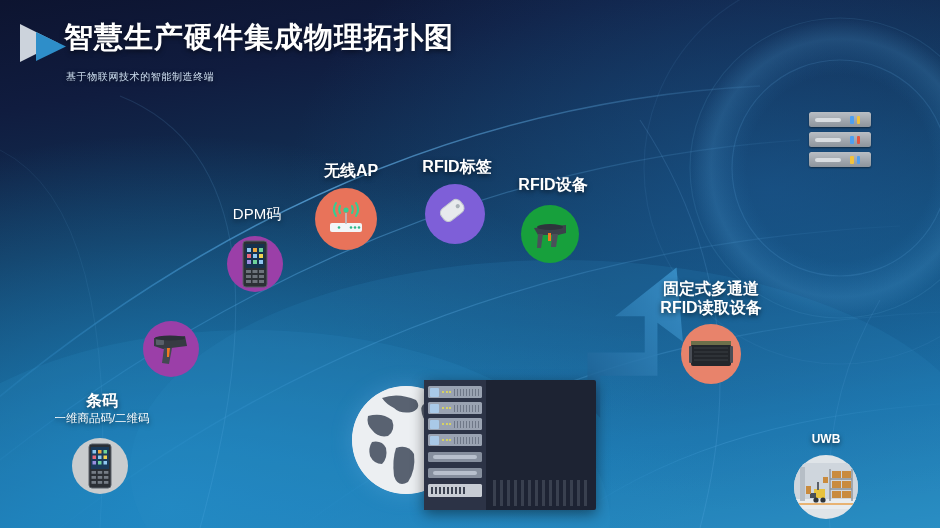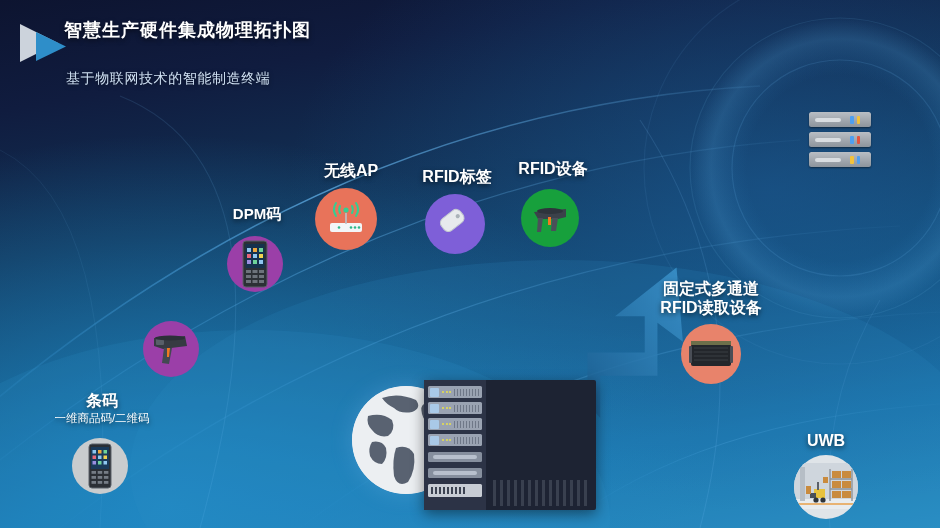--- a/index.html
+++ b/index.html
@@ -11,43 +11,43 @@
       radial-gradient(ellipse 780px 520px at 82% 36%, rgba(28,92,152,.55) 0%, rgba(28,92,152,0) 62%),
       radial-gradient(ellipse 900px 620px at 18% 96%, rgba(31,136,196,.85) 0%, rgba(31,136,196,0) 60%),
       linear-gradient(170deg,#0d1430 0%, #101c3f 16%, #123458 38%, #14537f 60%, #1b76ad 80%, #2a8fc4 100%);
   }
   #bgsvg{position:absolute;inset:0;width:940px;height:528px;}
 
   
   .hdr{position:absolute;left:0;top:0;width:940px;height:100px;z-index:6;}
   .logo-tri{position:absolute;left:14px;top:18px;width:58px;height:52px;}
   .title{
-    position:absolute;left:64px;top:18px;color:#fff;font-size:18px;font-weight:bold;
+    position:absolute;left:64px;top:18px;color:#fff;font-size:29px;font-weight:bold;
     letter-spacing:1px;text-shadow:0 2px 5px rgba(0,0,0,.55);white-space:nowrap;text-align:center;
   }
   .subtitle{
-    position:absolute;left:66px;top:70px;color:#cfe0f2;font-size:14px;
+    position:absolute;left:66px;top:70px;color:#cfe0f2;font-size:10px;
     letter-spacing:.6px;text-shadow:0 1px 4px rgba(0,0,0,.5);white-space:nowrap;text-align:center;
   }
   .brand{position:absolute;right:14px;top:14px;height:30px;display:flex;align-items:center;}
   .brand-en{color:#23cdf4;font-size:25px;font-weight:bold;letter-spacing:.5px;line-height:1;}
   .brand-cn{color:#23cdf4;font-size:24px;font-weight:bold;letter-spacing:0;line-height:1;margin-left:7px;}
   .brand-cn .g{color:#5fc98a;}
 
   
   .node{position:absolute;z-index:5;}
   .bubble{
     position:absolute;border-radius:50%;
     display:flex;align-items:center;justify-content:center;overflow:hidden;
   }
   .lab{
     position:absolute;color:#fff;font-weight:bold;font-size:16px;line-height:1.18;
     text-align:center;text-shadow:0 2px 5px rgba(0,0,0,.6);white-space:pre-line;
   }
-  .lab.thin{font-weight:bold;text-shadow:0 2px 5px rgba(0,0,0,.55);}
+  .lab.thin{font-weight:normal;text-shadow:0 2px 5px rgba(0,0,0,.55);}
   .lab.sub{font-weight:normal;font-size:11.5px;}
 
   
   .srv-row{width:62px;height:15px;background:linear-gradient(180deg,#b9bec4,#8d949c);
            border-radius:2.5px;margin-bottom:5px;display:flex;align-items:center;box-shadow:0 1px 2px rgba(0,0,0,.45);}
   .srv-bar{width:26px;height:4px;background:#d9dde1;border-radius:2px;margin-left:6px;}
   .srv-led{width:3.5px;height:8px;border-radius:1px;margin-left:3px;}
   .srv-led.lastgap{margin-left:9px;}
 
   
@@ -162,33 +162,33 @@
         <circle cx="36" cy="28.5" r="1.3" fill="#2fb98a"></circle>
         <circle cx="23" cy="11" r="2.6" fill="#33cf93"></circle>
         <path d="M17 14 a8 8 0 0 1 0 -7" fill="none" stroke="#33cf93" stroke-width="2" stroke-linecap="round"></path>
         <path d="M29 14 a8 8 0 0 0 0 -7" fill="none" stroke="#33cf93" stroke-width="2" stroke-linecap="round"></path>
         <path d="M13 17 a12 12 0 0 1 0 -13" fill="none" stroke="#33cf93" stroke-width="2" stroke-linecap="round"></path>
         <path d="M33 17 a12 12 0 0 0 0 -13" fill="none" stroke="#33cf93" stroke-width="2" stroke-linecap="round"></path>
       </svg>
     </div>
   </div>
 
-  <div class="node" style="left:402px;top:168px;width:110px;height:110px;">
+  <div class="node" style="left:402px;top:158px;width:110px;height:110px;">
     <div class="lab ctr" style="top:0;width:120px;">RFID标签</div>
     <div class="bubble" style="left:23px;top:26px;width:60px;height:60px;background:#7e5fd8;">
       <svg width="42" height="42" viewBox="0 0 42 42">
         <g transform="rotate(-38 21 21)">
           <rect x="9" y="9" width="24" height="15" rx="5.5" fill="#e7eaed" stroke="#c3c9cf" stroke-width="1"></rect>
           <circle cx="28" cy="16.5" r="2.1" fill="#aab2b9"></circle>
         </g>
       </svg>
     </div>
   </div>
 
-  <div class="node" style="left:498px;top:160px;width:110px;height:110px;">
+  <div class="node" style="left:498px;top:176px;width:110px;height:110px;">
     <div class="lab ctr" style="top:0;width:120px;">RFID设备</div>
     <div class="bubble" style="left:23px;top:29px;width:58px;height:58px;background:#17a03c;">
       <svg width="44" height="40" viewBox="0 0 44 40">
         <path d="M6 14 L38 11 L38 19 L30 21 L10 21 Z" fill="#3b414a"></path>
         <path d="M10 20 L15 20 L13 34 L9 34 Z" fill="#4a5059"></path>
         <path d="M24 20 L30 20 L28 33 L23 33 Z" fill="#4a5059"></path>
         <rect x="20" y="19" width="3" height="8" fill="#f07a21"></rect>
         <ellipse cx="22" cy="13" rx="13" ry="3" fill="#2e343c"></ellipse>
       </svg>
     </div>
@@ -285,21 +285,21 @@
             <line x1="6" y1="23" x2="40" y2="23"></line>
         </g>
         <rect x="1" y="9" width="3" height="17" rx="1" fill="#4a4e56"></rect>
         <rect x="42" y="9" width="3" height="17" rx="1" fill="#4a4e56"></rect>
       </svg>
     </div>
   </div>
 
 
   <div class="node" style="left:778px;top:432px;width:96px;height:96px;">
-    <div class="lab ctr" style="top:0;width:110px;font-size:16px;">UWB</div>
+    <div class="lab ctr" style="top:0;width:110px;font-size:12px;">UWB</div>
     <div class="bubble" style="left:16px;top:23px;width:64px;height:64px;background:#dfe4e8;">
       <svg width="64" height="64" viewBox="0 0 64 64">
         <rect x="0" y="8" width="64" height="40" fill="#cfd6dd"></rect>
         <rect x="0" y="44" width="64" height="10" fill="#e8ecef"></rect>
         <line x1="0" y1="49" x2="64" y2="49" stroke="#e9a04a" stroke-width="1.3"></line>
         <rect x="6" y="12" width="5" height="34" fill="#b6bec6"></rect>
         <g fill="#c98b3e">
           <rect x="38" y="16" width="9" height="7"></rect>
             <rect x="48" y="16" width="9" height="7"></rect>
           <rect x="38" y="26" width="9" height="7"></rect>

